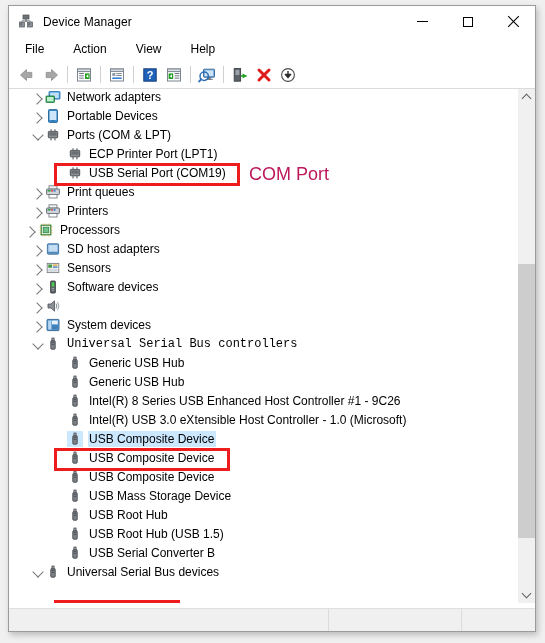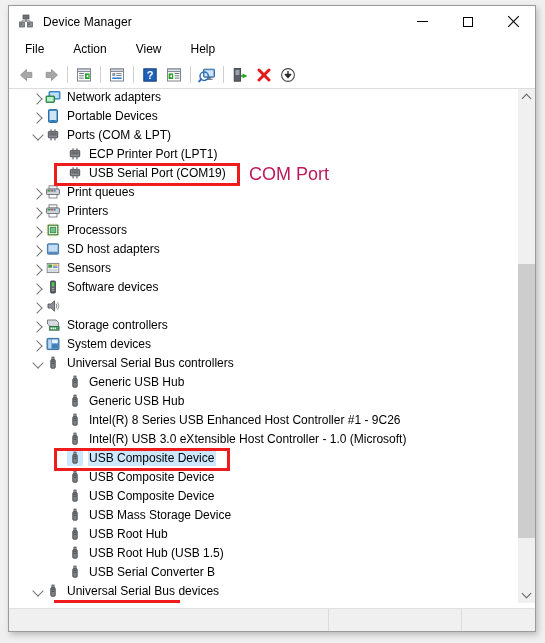--- a/index.html
+++ b/index.html
@@ -487,21 +487,21 @@
             <div class="devicon"><svg width="16" height="16" viewBox="0 0 16 16">
                 <rect x="4" y="1.8" width="8" height="3.4" fill="#f2f2f2" stroke="#6b7078" stroke-width="0.8"></rect>
                 <rect x="1.6" y="5" width="12.8" height="5.6" rx="0.8" fill="#cfd4da" stroke="#5a6068" stroke-width="0.9"></rect>
                 <rect x="2.6" y="6" width="3" height="1.6" fill="#34a34a"></rect>
                 <rect x="6.1" y="6" width="2" height="1.6" fill="#d84a4a"></rect>
                 <rect x="8.6" y="6" width="2" height="1.6" fill="#3a7fd0"></rect>
                 <rect x="4" y="10.6" width="8" height="3.4" fill="#ffffff" stroke="#6b7078" stroke-width="0.8"></rect>
               </svg></div>
             <div class="label">Printers</div>
           </div>
-          <div class="row" style="padding-left: 22px;">
+          <div class="row" style="padding-left: 15px;">
             <div class="twisty">
               <div class="chev closed"></div>
             </div>
             <div class="devicon"><svg width="16" height="16" viewBox="0 0 16 16">
                 <rect x="3.2" y="3.2" width="9.6" height="9.6" fill="#ffffff" stroke="#2e7d3a" stroke-width="1.2"></rect>
                 <rect x="5.2" y="5.2" width="5.6" height="5.6" fill="#6fc08a" stroke="#2e7d3a" stroke-width="0.8"></rect>
                 <g fill="#d8b24a">
                   <rect x="4.6" y="1.6" width="1" height="1.6"></rect>
                   <rect x="7.5" y="1.6" width="1" height="1.6"></rect>
                   <rect x="10.4" y="1.6" width="1" height="1.6"></rect>
@@ -562,41 +562,28 @@
                 <path d="M3 6 L6 6 L9.5 2.8 L9.5 13.2 L6 10 L3 10 Z" fill="#8b9096" stroke="#4d5155" stroke-width="0.8" stroke-linejoin="round"></path>
                 <path d="M11 5.6 Q12.8 8 11 10.4" stroke="#7d8288" stroke-width="1" fill="none"></path>
                 <path d="M12.6 4 Q15.2 8 12.6 12" stroke="#9aa0a7" stroke-width="1" fill="none"></path>
               </svg></div>
           </div>
           <div class="row" style="padding-left: 22px;">
             <div class="twisty">
               <div class="chev closed"></div>
             </div>
             <div class="devicon"><svg width="16" height="16" viewBox="0 0 16 16">
-                <path d="M2.5 3 L11 3 L13.5 5.4 L13.5 9.4 L5 9.4 L2.5 7 Z" fill="#d6dbe0" stroke="#6b7078" stroke-width="0.9" stroke-linejoin="round"></path>
-                <rect x="4.5" y="9.6" width="9.6" height="3.6" fill="#47a05e" stroke="#2c6b3c" stroke-width="0.8"></rect>
-                <rect x="5.6" y="10.6" width="1.4" height="1.6" fill="#ffffff"></rect>
-                <rect x="7.6" y="10.6" width="1.4" height="1.6" fill="#ffffff"></rect>
-                <rect x="9.6" y="10.6" width="1.4" height="1.6" fill="#ffffff"></rect>
-              </svg></div>
-            <div class="label">Storage controllers</div>
-          </div>
-          <div class="row" style="padding-left: 22px;">
-            <div class="twisty">
-              <div class="chev closed"></div>
-            </div>
-            <div class="devicon"><svg width="16" height="16" viewBox="0 0 16 16">
                 <rect x="2" y="2.4" width="12" height="11.2" rx="0.8" fill="#5f9fd6" stroke="#2f6190" stroke-width="0.9"></rect>
                 <rect x="3.2" y="3.6" width="3" height="8.8" fill="#bcd9f1"></rect>
                 <rect x="7" y="3.6" width="5.8" height="3.6" fill="#e8f2fb"></rect>
                 <rect x="7" y="8.2" width="5.8" height="4.2" fill="#3f7fb5"></rect>
               </svg></div>
             <div class="label">System devices</div>
           </div>
-          <div class="row" style="padding-left: 22px;">
+          <div class="row" style="padding-left: 22px; font-family: Liberation Mono, monospace;">
             <div class="twisty">
               <div class="chev open"></div>
             </div>
             <div class="devicon"><svg width="16" height="16" viewBox="0 0 16 16">
                 <rect x="5.8" y="4.6" width="4.4" height="8.6" rx="0.9" fill="#7d8288" stroke="#45484c" stroke-width="0.9"></rect>
                 <rect x="6.9" y="2" width="2.2" height="2.8" fill="#9aa0a7" stroke="#45484c" stroke-width="0.7"></rect>
                 <rect x="6.8" y="5.8" width="2.4" height="1.1" fill="#4f5358"></rect>
                 <rect x="6.8" y="7.8" width="2.4" height="1.1" fill="#4f5358"></rect>
               </svg></div>
             <div class="label">Universal Serial Bus controllers</div>

